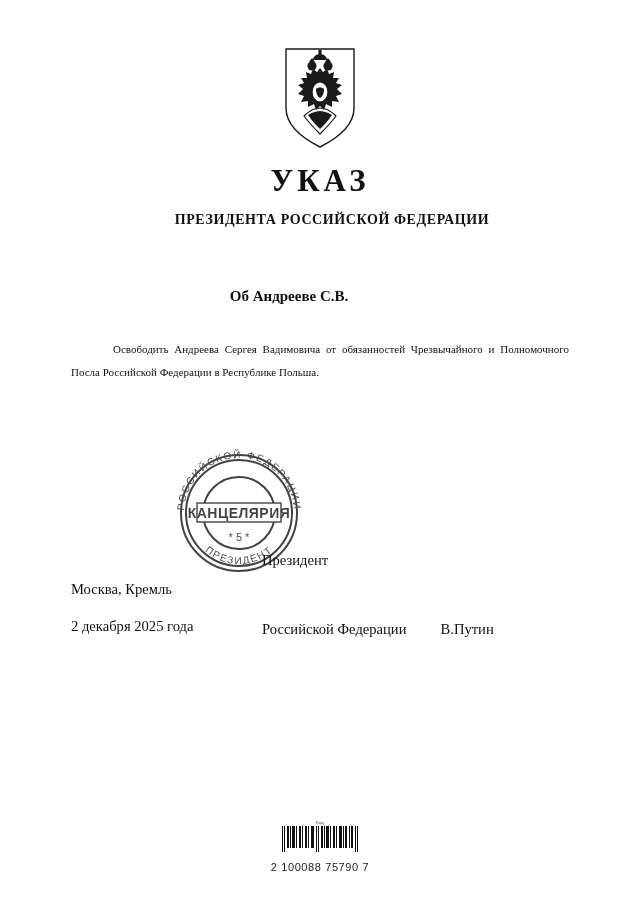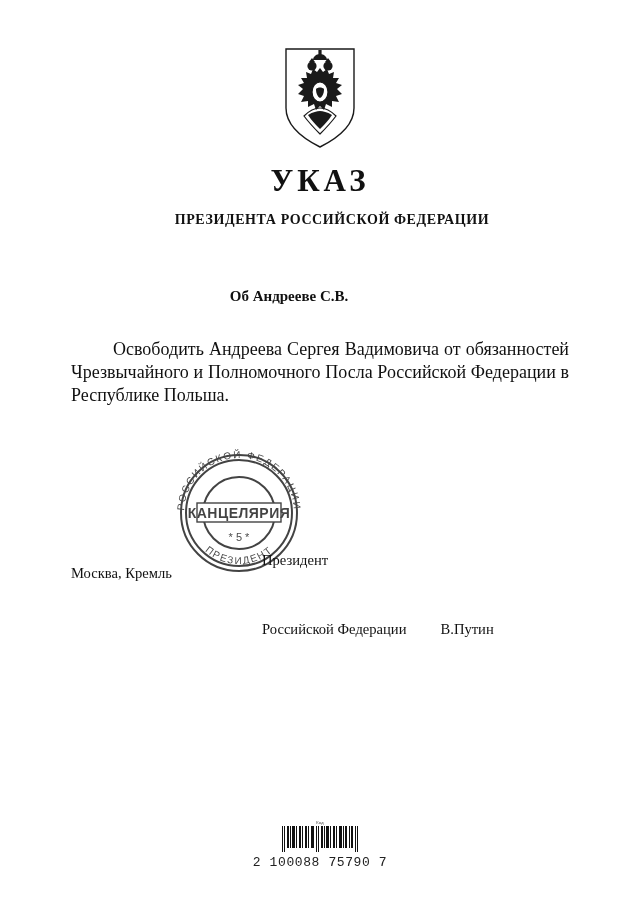--- a/index.html
+++ b/index.html
@@ -71,21 +71,21 @@
     font-size: 15px;
     font-weight: bold;
   }
 
   
   .body-text {
     position: absolute;
     top: 338px;
     left: 71px;
     width: 498px;
-    font-size: 18px;
+    font-size: 11px;
     line-height: 23px;
     text-align: justify;
     text-indent: 42px;
     hyphens: none;
   }
 
   
   .signature {
     position: absolute;
     top: 503px;
@@ -110,21 +110,21 @@
   .stamp svg { display: block; }
 
   
   .meta {
     position: absolute;
     top: 563px;
     left: 71px;
     font-size: 14.6px;
     line-height: 20.5px;
   }
-  .meta div { white-space: pre; }
+  .meta div { white-space: pre; margin-top: 16px; }
 
   
   .barcode-wrap {
     position: absolute;
     top: 820px;
     left: 0;
     width: 640px;
     display: flex;
     flex-direction: column;
     align-items: center;
@@ -134,25 +134,25 @@
     letter-spacing: 0.2px;
     color: #333;
     margin-bottom: 1px;
     font-family: "Liberation Sans", sans-serif;
   }
   .barcode {
     width: 78px;
     height: 26px;
   }
   .barcode-num {
-    margin-top: 3px;
-    font-size: 13px;
+    margin-top: 9px;
+    font-size: 11px;
     letter-spacing: 0.6px;
     color: #222;
-    font-family: Liberation Mono, monospace;
+    font-family: Liberation Sans, sans-serif;
   }
 </style>
 </head>
 <body>
 
 <div class="page">
 
   <div class="emblem-wrap">
     <span class="emblem">
       <svg viewBox="0 0 76 104" width="76" height="104" xmlns="http://www.w3.org/2000/svg">
@@ -211,20 +211,21 @@
     </svg>
   </div>
 
   <div class="signature">
     <span class="sig-line1">Президент</span>
     <span class="sig-line2"><span>Российской Федерации</span><span class="sig-name">В.Путин</span></span>
   </div>
 
   <div class="meta">
     <div>Москва, Кремль</div>
+    <div>2 декабря 2025 года</div>
   </div>
 
   <div class="barcode-wrap">
     <div class="barcode-top">Код</div>
     <span class="barcode">
       <svg viewBox="0 0 78 26" width="78" height="26" xmlns="http://www.w3.org/2000/svg">
         <g fill="#111">
           <rect x="1" y="0" width="1" height="26"></rect>
           <rect x="3" y="0" width="1" height="26"></rect>
           <rect x="6" y="0" width="2" height="22"></rect>

